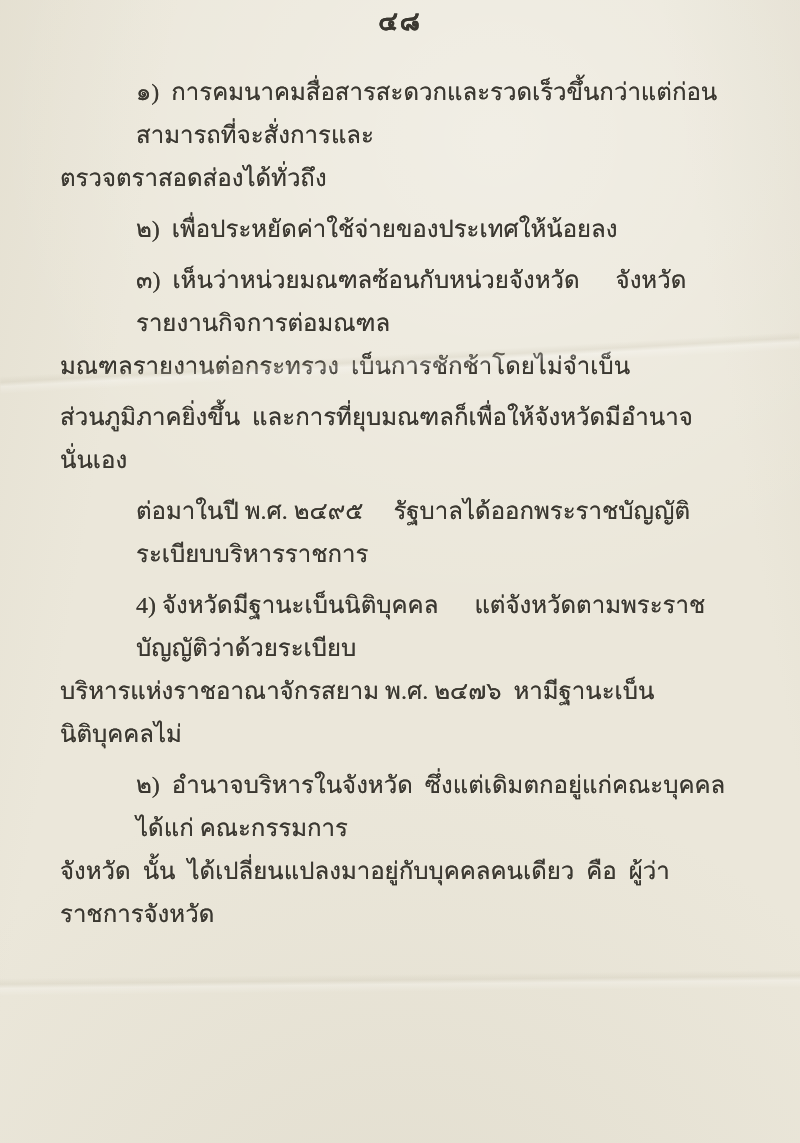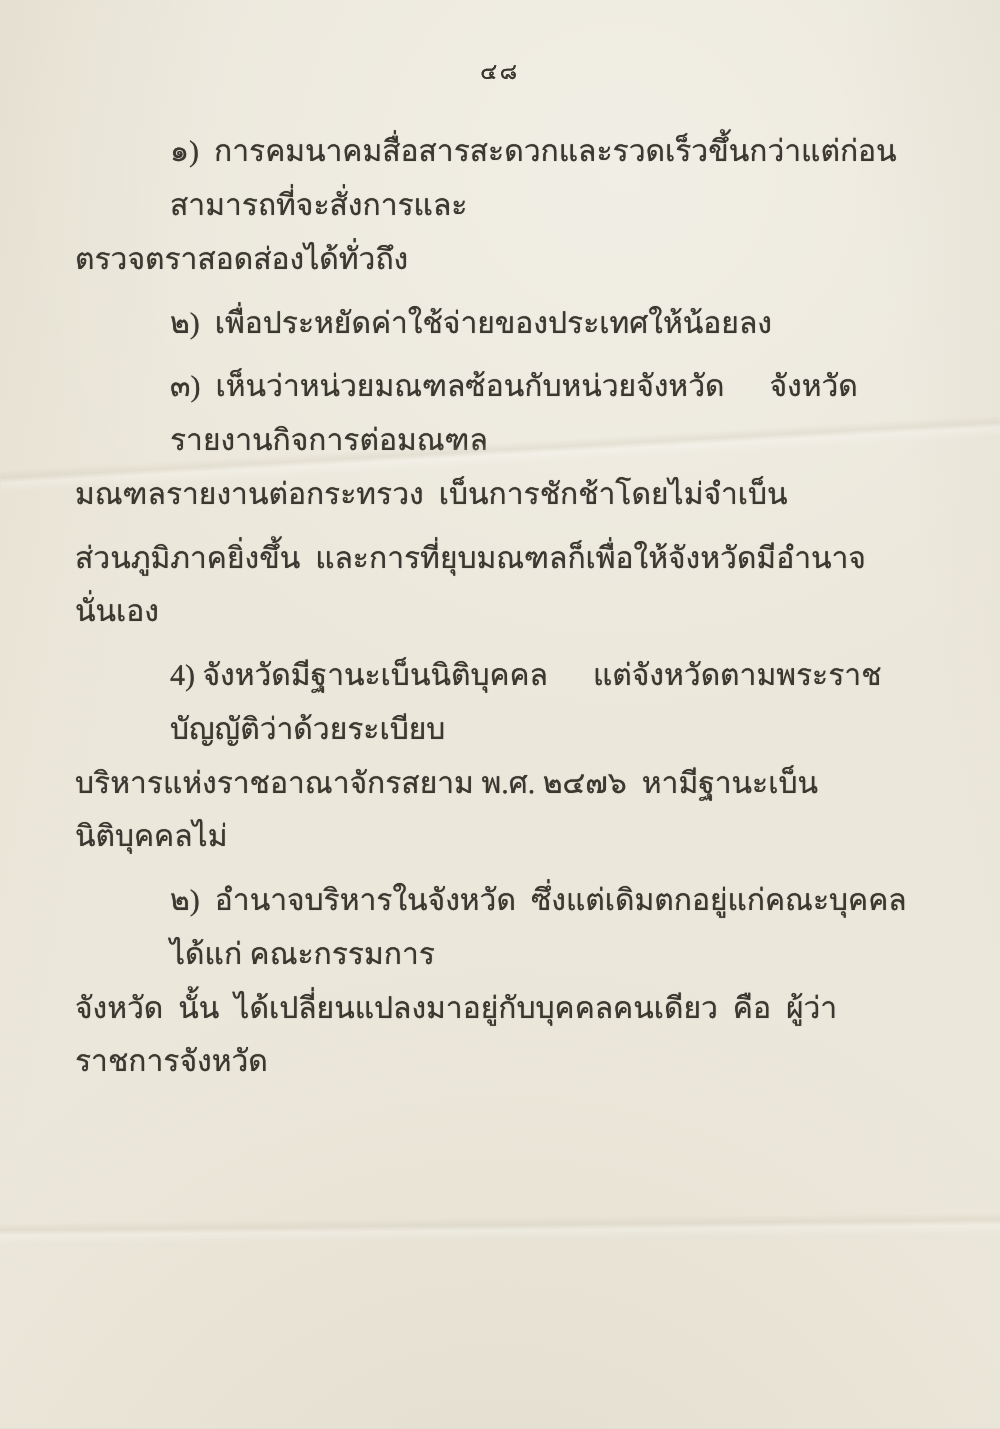--- a/index.html
+++ b/index.html
@@ -29,25 +29,25 @@
   .crease {
     position: absolute;
     left: 0; right: 0;
     height: 120px;
     pointer-events: none;
     background: linear-gradient(178deg, rgba(255,255,255,0) 46%, rgba(200,194,175,0.25) 50%, rgba(255,255,255,0.25) 53%, rgba(255,255,255,0) 58%);
   }
   .crease-1 { top: 300px; transform: rotate(-1.2deg); }
   .crease-2 { top: 920px; transform: rotate(1.4deg); }
   .page-number {
-    padding-top: 42px;
     text-align: center;
-    font-size: 18px;
+    font-size: 26px;
     letter-spacing: 2px;
     text-shadow: 0 0 0.5px #3b3831;
+    font-weight: bold;
   }
   .document-body {
     margin: 30px 52px 0 60px;
     font-size: 24px;
     line-height: 43px;
     text-shadow: 0 0 0.6px rgba(59,56,49,0.85);
   }
   .para {
     margin: 0 0 8px 0;
   }
@@ -75,20 +75,21 @@
         <div class="line indent">๒)  เพื่อประหยัดค่าใช้จ่ายของประเทศให้น้อยลง</div>
       </div>
       <div class="para">
         <div class="line indent">๓)  เห็นว่าหน่วยมณฑลซ้อนกับหน่วยจังหวัด      จังหวัดรายงานกิจการต่อมณฑล</div>
         <div class="line">มณฑลรายงานต่อกระทรวง  เบ็นการชักช้าโดยไม่จำเบ็น</div>
       </div>
       <div class="para">
         <div class="line">ส่วนภูมิภาคยิ่งขึ้น  และการที่ยุบมณฑลก็เพื่อให้จังหวัดมีอำนาจนั่นเอง</div>
       </div>
       <div class="para">
+        <div class="line indent">ต่อมาในปี พ.ศ. ๒๔๙๕     รัฐบาลได้ออกพระราชบัญญัติระเบียบบริหารราชการ</div>
       </div>
       <div class="para">
         <div class="line indent">4) จังหวัดมีฐานะเบ็นนิติบุคคล      แต่จังหวัดตามพระราชบัญญัติว่าด้วยระเบียบ</div>
         <div class="line">บริหารแห่งราชอาณาจักรสยาม พ.ศ. ๒๔๗๖  หามีฐานะเบ็นนิติบุคคลไม่</div>
       </div>
       <div class="para">
         <div class="line indent">๒)  อำนาจบริหารในจังหวัด  ซึ่งแต่เดิมตกอยู่แก่คณะบุคคล  ได้แก่ คณะกรรมการ</div>
         <div class="line">จังหวัด  นั้น  ได้เปลี่ยนแปลงมาอยู่กับบุคคลคนเดียว  คือ  ผู้ว่าราชการจังหวัด</div>
       </div>
     </div>

